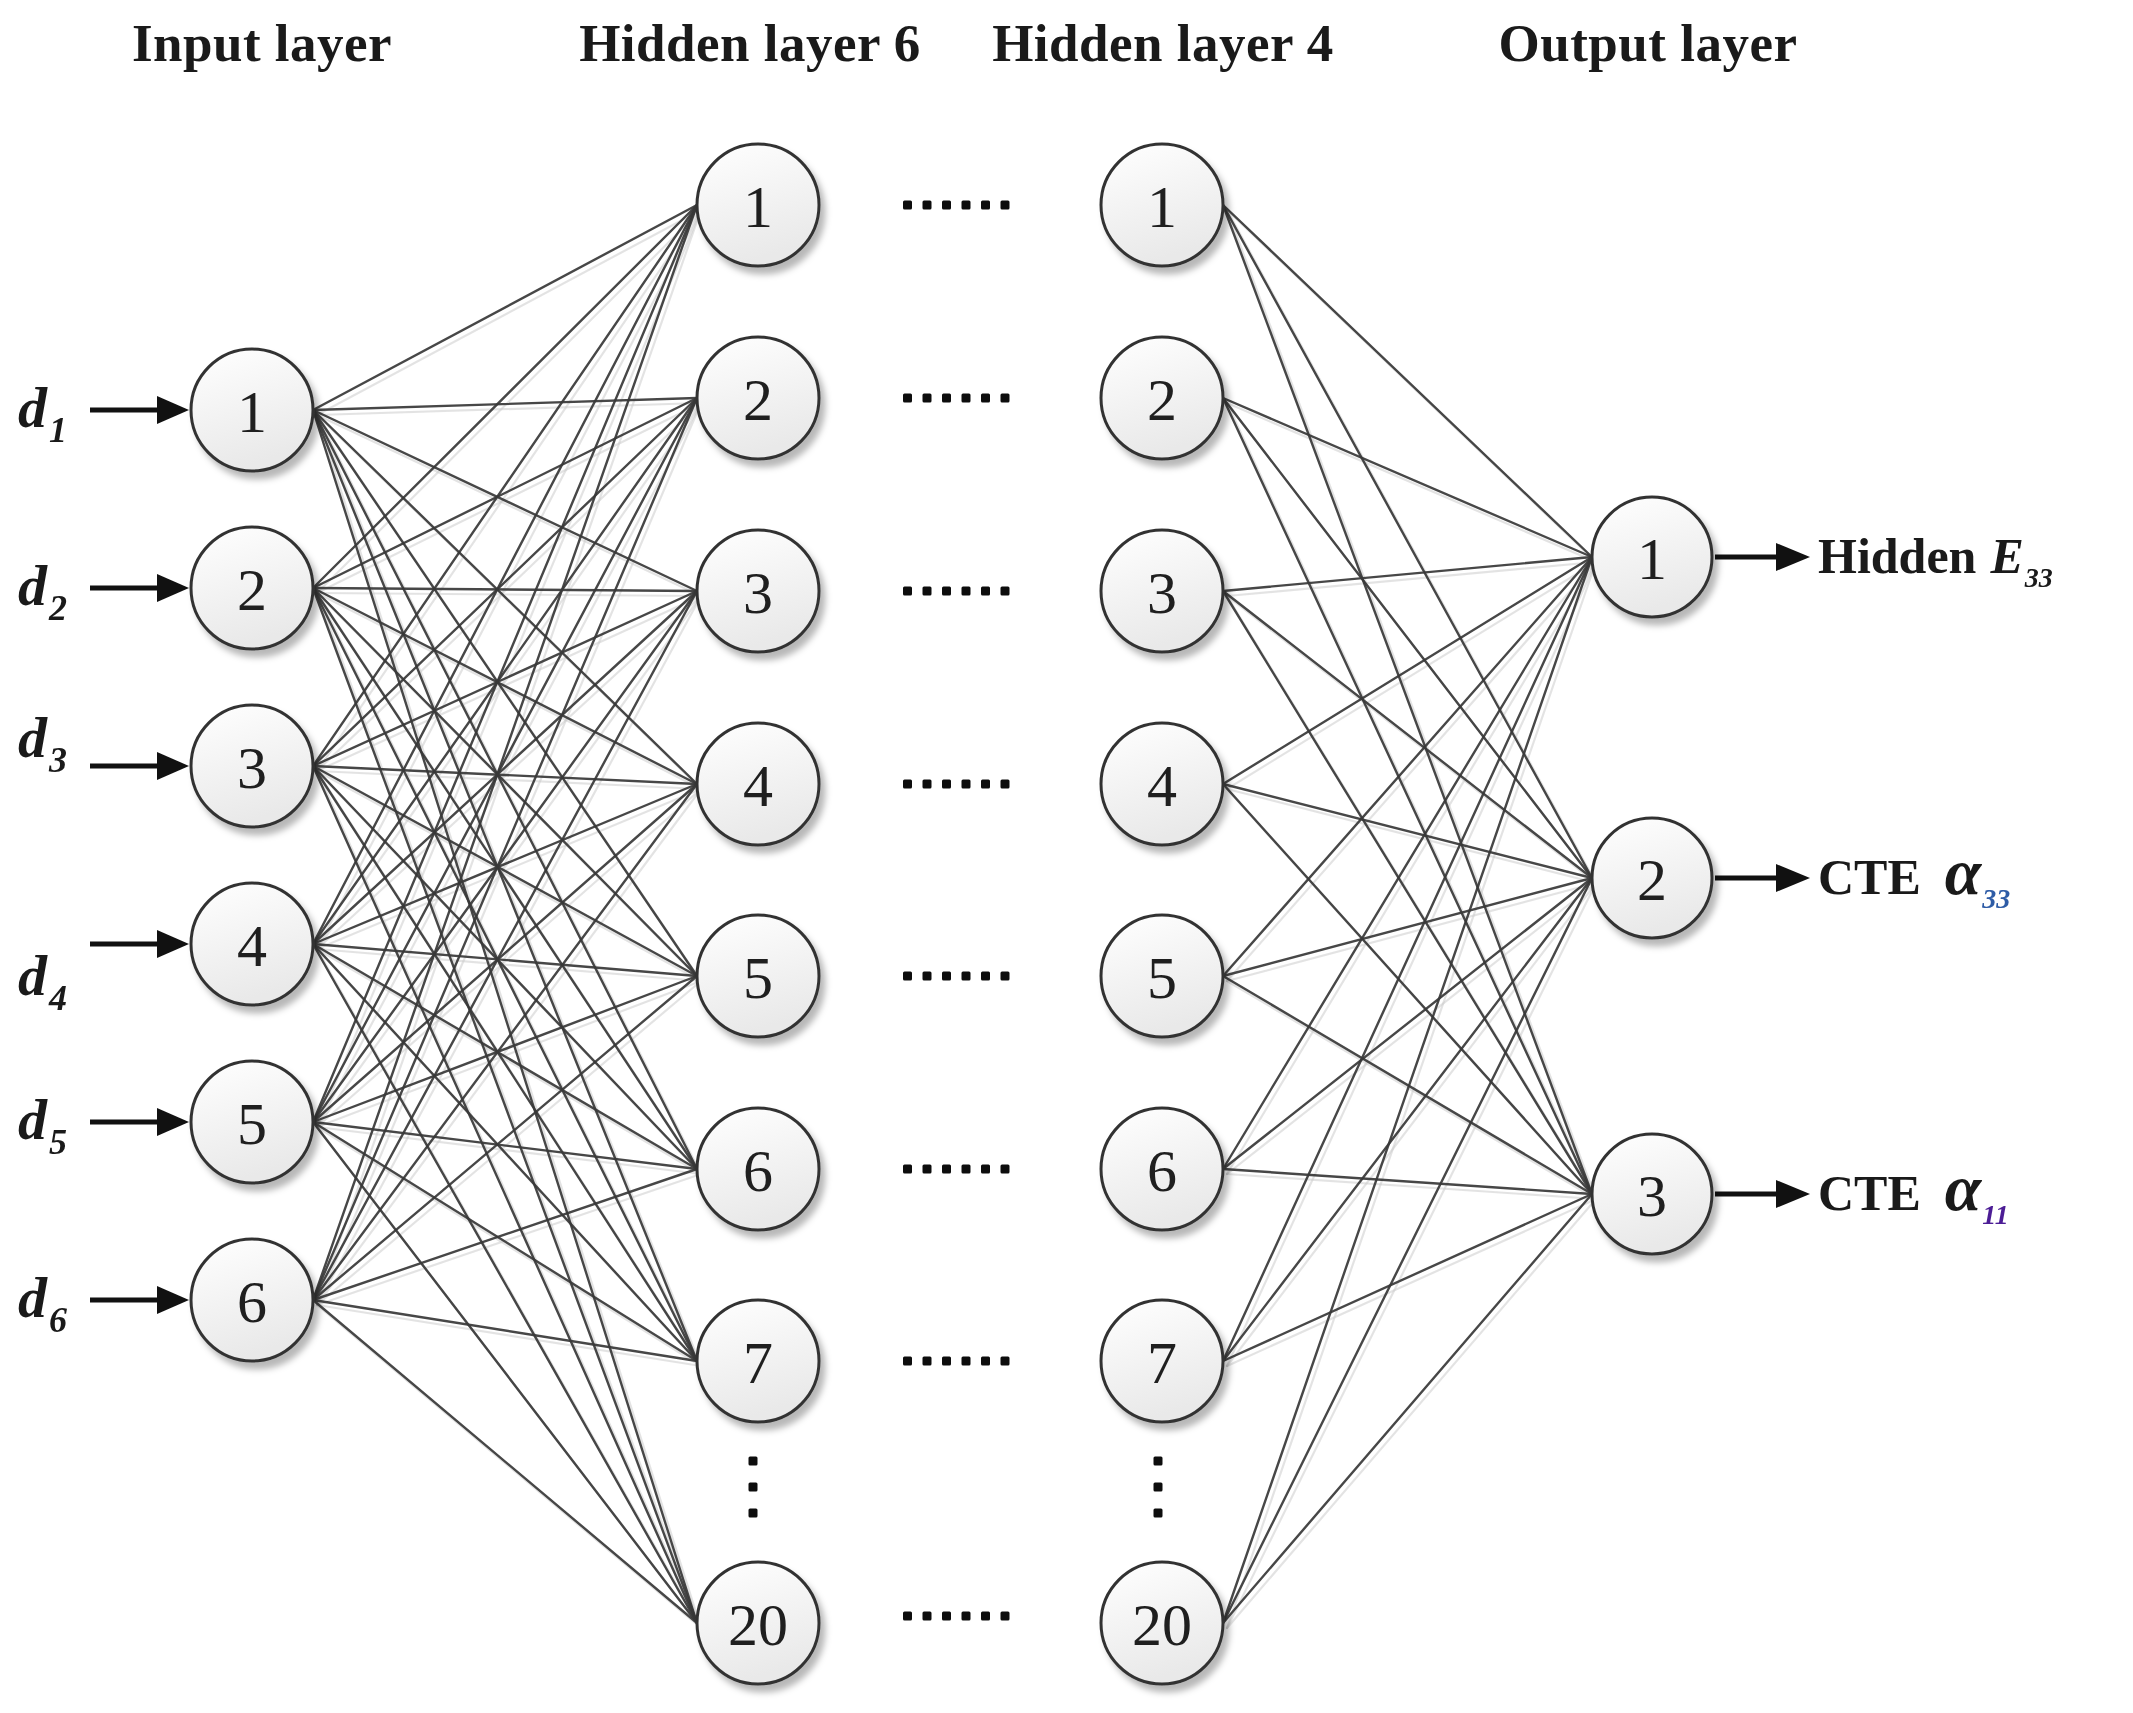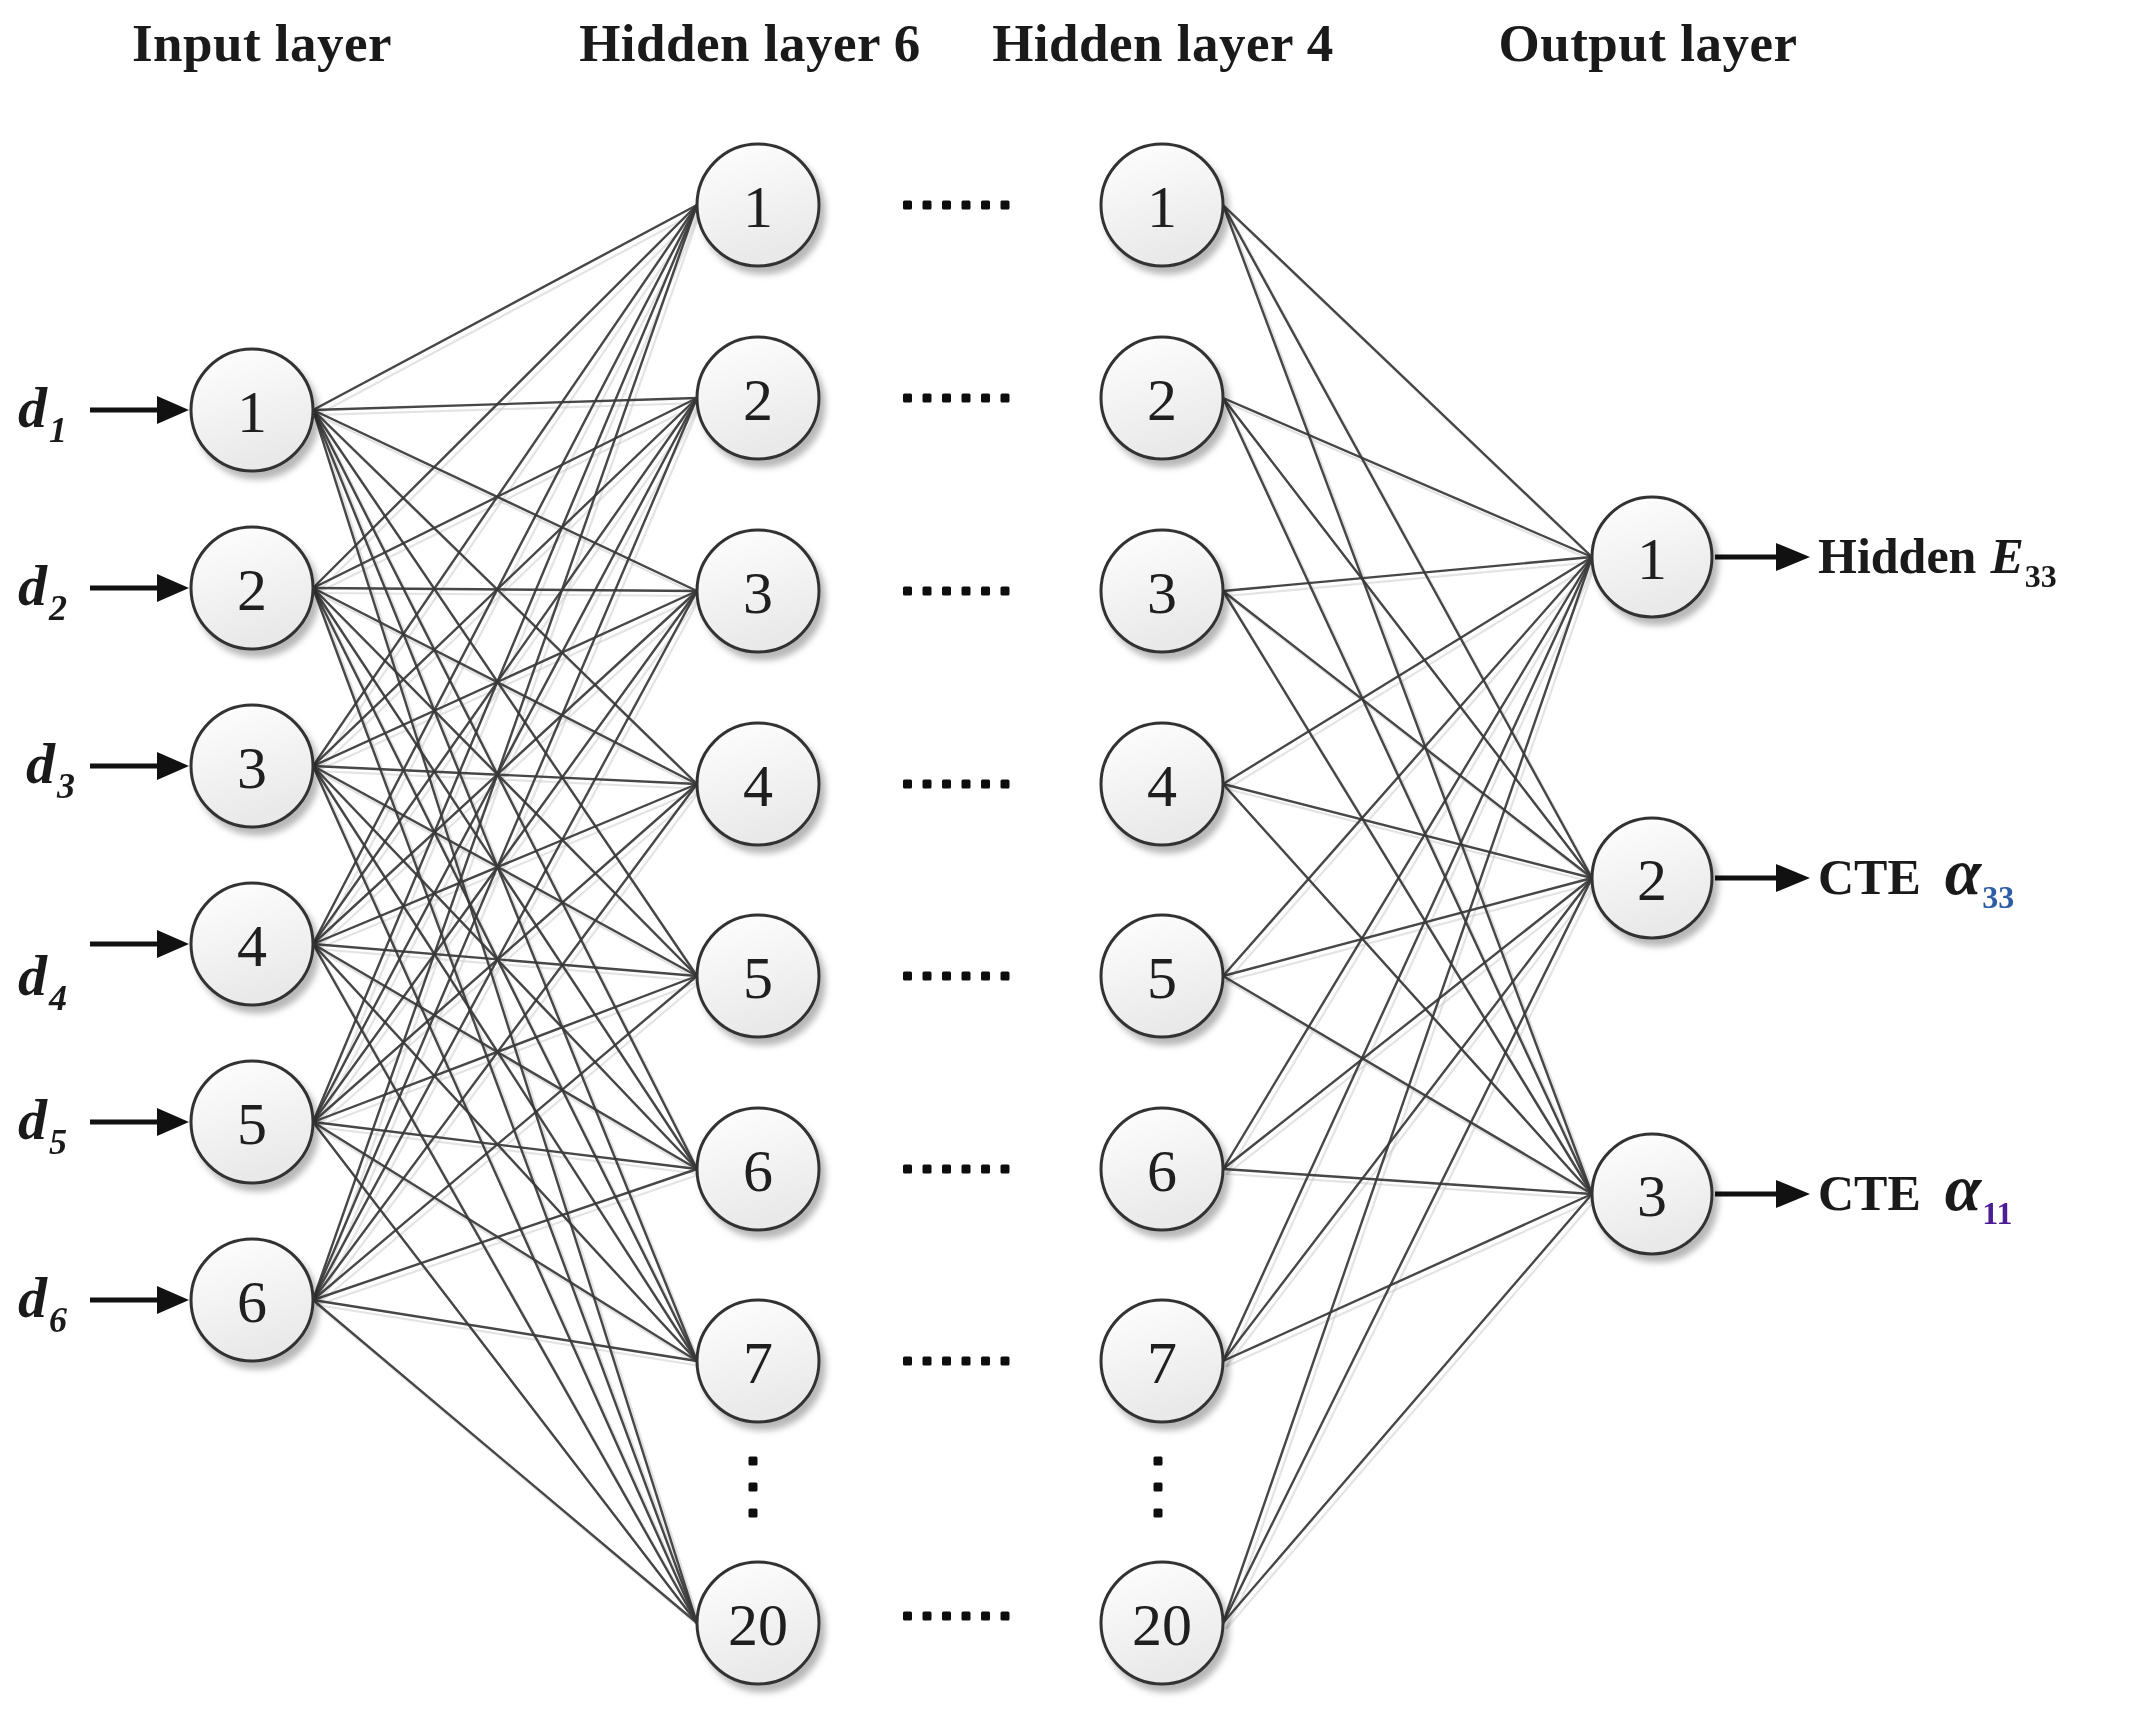--- a/index.html
+++ b/index.html
@@ -29,21 +29,21 @@
   }
   .output-label{
     position:absolute;left:1818px;
     transform:translateY(-50%);
     font-weight:bold;font-size:50px;line-height:1.15;
     white-space:nowrap;
   }
   .output-label .sym{font-style:italic;margin-left:14px;line-height:0;}
   .output-label .sym.greek-sym{font-size:66px;margin-left:24px;}
   .output-label .sub{
-    font-size:32px;
+    font-style:italic;font-size:28px;
     position:relative;top:14px;margin-left:1px;line-height:0;
   }
 </style>
 </head>
 <body>
 
 <div id="stage">
   <svg id="net-svg" width="2133" height="1713" viewBox="0 0 2133 1713">
       <defs>
         <linearGradient id="ng" x1="0" y1="0" x2="0.3" y2="1">
@@ -373,21 +373,21 @@
     </svg>
   <div id="headers">
       <div class="layer-header" style="left: 262px;">Input layer</div>
       <div class="layer-header" style="left: 750px;">Hidden layer 6</div>
       <div class="layer-header" style="left: 1163px;">Hidden layer 4</div>
       <div class="layer-header" style="left: 1648px;">Output layer</div>
     </div>
   <div id="input-labels">
       <div class="input-label" style="top: 410px;"><span>d</span><span class="sub">1</span></div>
       <div class="input-label" style="top: 588px;"><span>d</span><span class="sub">2</span></div>
-      <div class="input-label" style="top: 766px; margin-left: 8px;"><span>d</span><span class="sub">3</span></div>
+      <div class="input-label" style="top: 740px;"><span>d</span><span class="sub">3</span></div>
       <div class="input-label" style="top: 944px; margin-top: 34px;"><span>d</span><span class="sub">4</span></div>
       <div class="input-label" style="top: 1122px;"><span>d</span><span class="sub">5</span></div>
       <div class="input-label" style="top: 1300px;"><span>d</span><span class="sub">6</span></div>
     </div>
   <div id="output-labels">
       <div class="output-label" style="top: 557px;"><span>Hidden</span><span class="sym cap-sym">E</span><span class="sub" style="color: rgb(26, 26, 26);">33</span></div>
       <div class="output-label" style="top: 878px;"><span>CTE</span><span class="sym greek-sym">α</span><span class="sub" style="color: rgb(46, 92, 166);">33</span></div>
       <div class="output-label" style="top: 1194px;"><span>CTE</span><span class="sym greek-sym">α</span><span class="sub" style="color: #4c1d95;">11</span></div>
     </div>
 </div>

